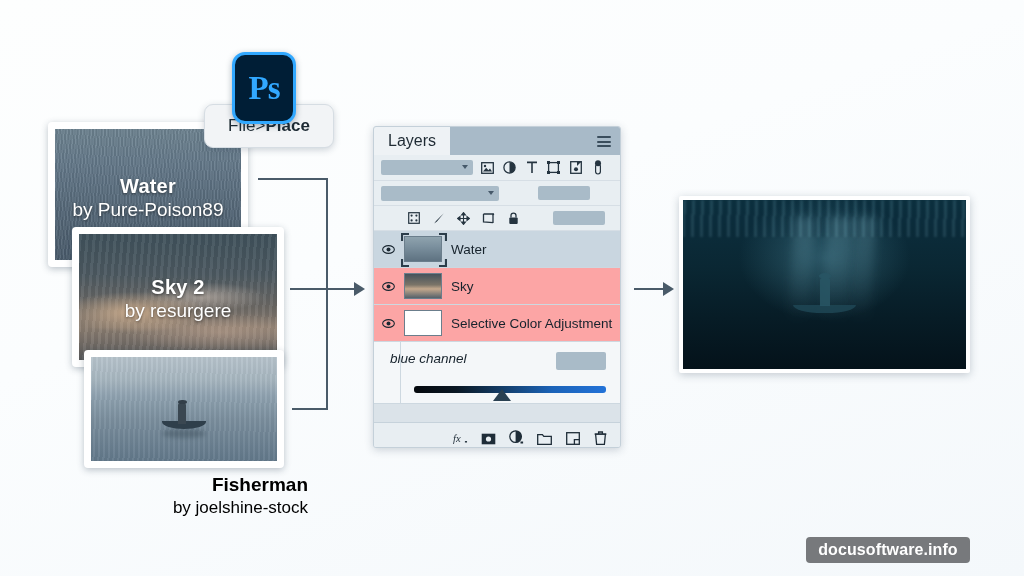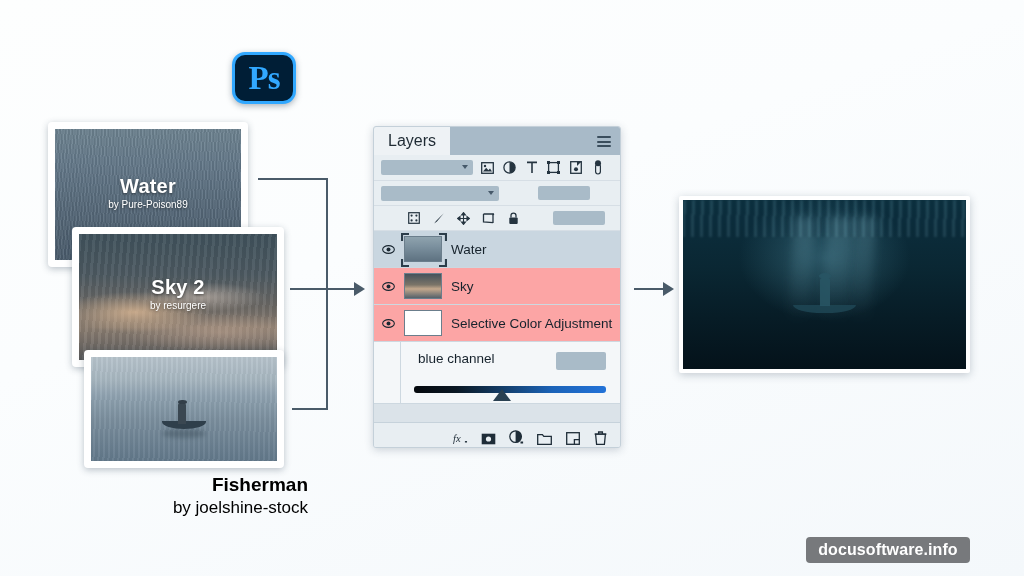--- a/index.html
+++ b/index.html
@@ -14,21 +14,21 @@
     position:absolute;background:#fff;border-radius:4px;
     box-shadow:0 2px 7px rgba(40,60,80,.30);
     padding:7px;box-sizing:border-box;
   }
   .photo-inner{position:relative;width:100%;height:100%;overflow:hidden;}
   .cap{
     position:absolute;left:0;right:0;text-align:center;color:#fff;
     text-shadow:0 1px 3px rgba(0,0,0,.55);line-height:1.18;
   }
   .cap .t{font-size:20px;font-weight:bold;letter-spacing:.2px;}
-  .cap .s{font-size:10px;font-weight:normal;}
+  .cap .s{font-size:19px;font-weight:normal;}
 
   
   #card-water{left:48px;top:122px;width:200px;height:145px;}
   .water-img{
     width:100%;height:100%;
     background:
       repeating-linear-gradient(96deg,rgba(255,255,255,.055) 0 1px,rgba(0,0,0,.05) 1px 3px),
       repeating-linear-gradient(84deg,rgba(255,255,255,.04) 0 2px,rgba(0,0,0,.04) 2px 4px),
       linear-gradient(#6e8492 0%,#64798a 28%,#56697a 62%,#4b5d6d 100%);
   }
@@ -55,21 +55,21 @@
     background:#2f3f4b;border-radius:0 0 50% 50%/0 0 100% 100%;}
   .fish-man{position:absolute;left:47%;top:44%;width:4%;height:20%;
     background:#3a4751;border-radius:2px 2px 0 0;}
   .fish-head{position:absolute;left:46.6%;top:41%;width:5%;height:4.5%;
     background:#333f49;border-radius:50%;}
   .fish-refl{position:absolute;left:38%;top:69%;width:24%;height:9%;
     background:rgba(47,63,75,.35);filter:blur(2px);border-radius:50%;}
 
   
   #ps-icon{
-    position:absolute;left:232px;top:52px;width:64px;height:52px;
+    position:absolute;left:232px;top:52px;width:64px;height:72px;
     background:#001e36;border-radius:13px;
     border:3px solid #31a8ff;box-sizing:border-box;
     display:flex;align-items:center;justify-content:center;
     box-shadow:0 2px 6px rgba(20,40,60,.35);z-index:6;
   }
   #ps-icon span{color:#31a8ff;font-size:33px;font-weight:bold;
     font-family:"Liberation Serif",serif;letter-spacing:-1px;}
   #tooltip{
     position:absolute;left:204px;top:104px;width:128px;height:42px;
     background:#f2f4f6;border:1px solid #d6dde3;border-radius:9px;
@@ -118,21 +118,21 @@
     background:#fca5a5;padding:0 8px;box-sizing:border-box;gap:9px;}
   .layerrow.sel{background:#c9d6e0;}
   .eye{width:13px;height:13px;flex:none;}
   .thumb{width:38px;height:26px;flex:none;border:1px solid #6b7e8c;box-sizing:border-box;position:relative;}
   .lname{font-size:13.5px;color:#16222c;white-space:nowrap;}
   .th-water{background:linear-gradient(#8fa3ae 0%,#7b909e 40%,#5e7281 100%);}
   .th-sky{background:linear-gradient(#46525b 0%,#7b7468 45%,#c3a88d 62%,#55616a 100%);}
   .th-white{background:#ffffff;}
 
   #adjrow{background:#f4f7f9;height:62px;border-bottom:1px solid #cdd8e0;
-    padding:9px 14px 0 44px;box-sizing:border-box;position:relative;}
+    padding:9px 14px 0 16px;box-sizing:border-box;position:relative;font-style:italic;}
   #adjrow .lbl{font-size:13.5px;color:#16222c;}
   #adjrow .greybox{position:absolute;right:14px;top:10px;width:50px;height:18px;}
   #slider-track{position:absolute;left:40px;right:14px;top:44px;height:7px;border-radius:3px;
     background:linear-gradient(90deg,#04080d 0%,#0a1824 22%,#14406e 48%,#1b63b8 72%,#2272d8 100%);}
   #slider-knob{position:absolute;left:52%;top:44px;width:0;height:0;
     border-left:9px solid transparent;border-right:9px solid transparent;
     border-bottom:12px solid #2a4152;transform:translate(-50%,3px);}
   #adjrow .divider{position:absolute;left:26px;top:0;bottom:0;width:1px;background:#cdd8e0;}
 
   #panel-spacer{height:18px;background:#dbe3e9;border-bottom:1px solid #c6d2db;}
@@ -217,20 +217,25 @@
     </div>
   </div>
   <div id="fish-cap">
     <div class="t">Fisherman</div>
     <div class="s">by joelshine-stock</div>
   </div>
 
   <div id="ps-icon">
     <span>Ps</span>
   </div>
+  <div id="tooltip">
+    <i>File</i>
+      <i> &gt; </i>
+      <b>Place</b>
+  </div>
 
   <div id="panel">
 
     <div id="panel-tabbar">
       <div id="tab-layers">Layers</div>
       <div id="panel-menu">
           <i></i>
           <i></i>
           <i></i>
         </div>

